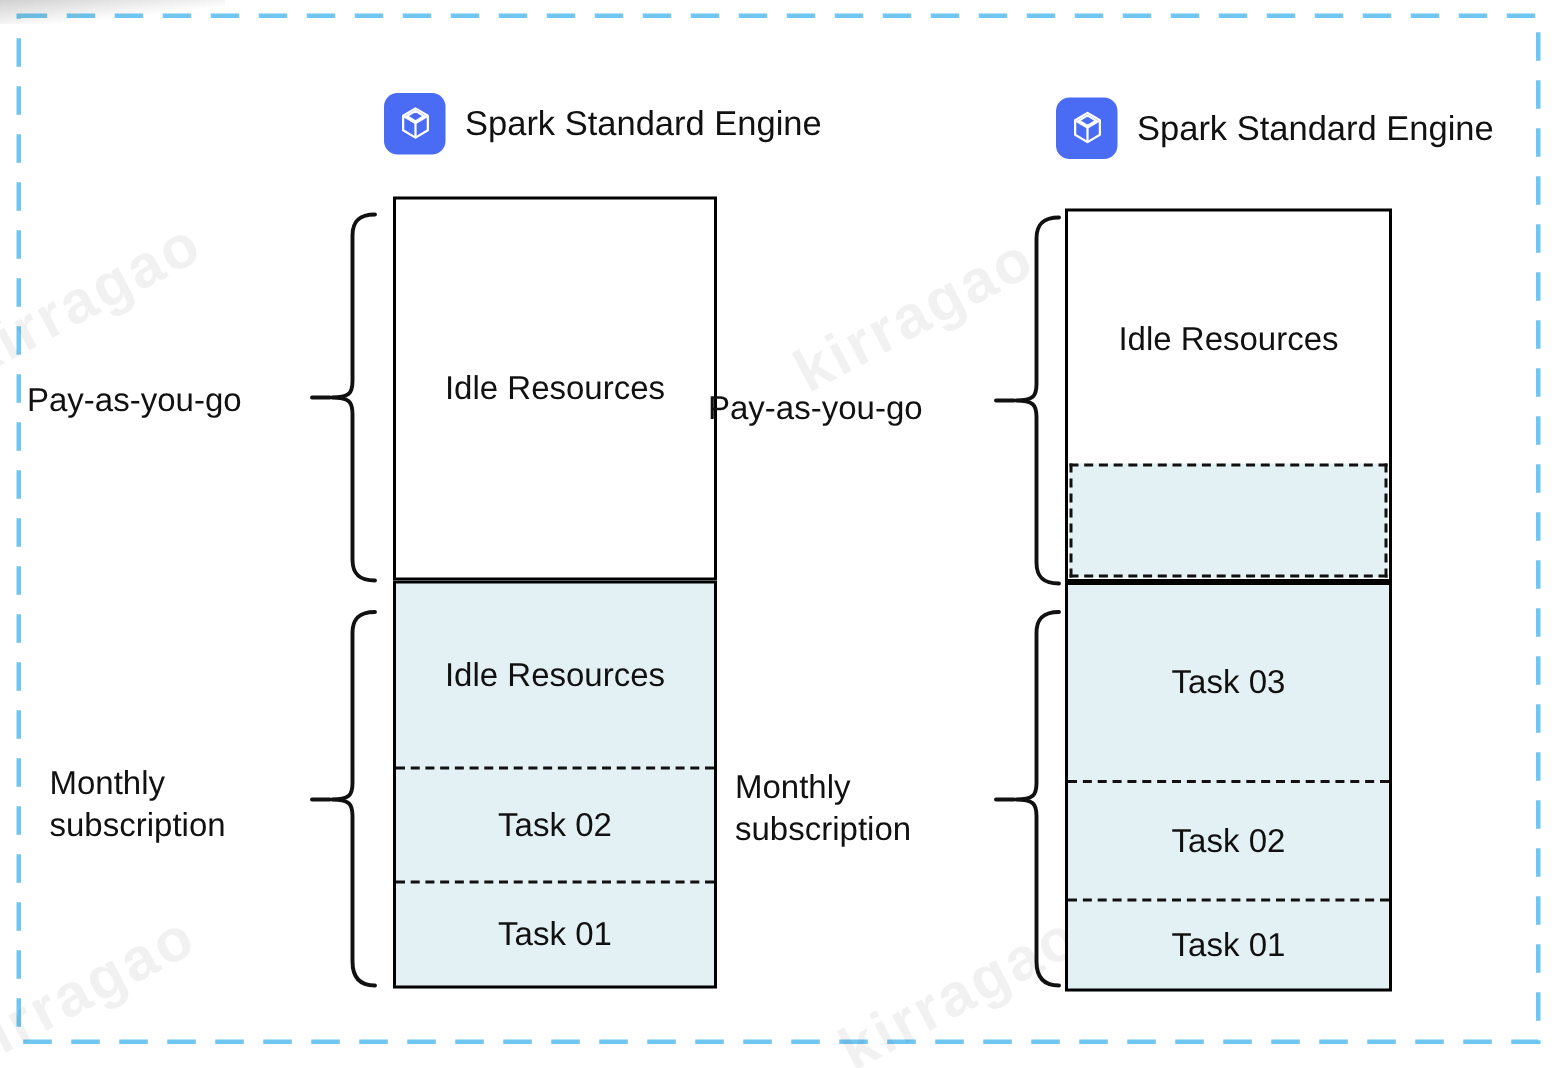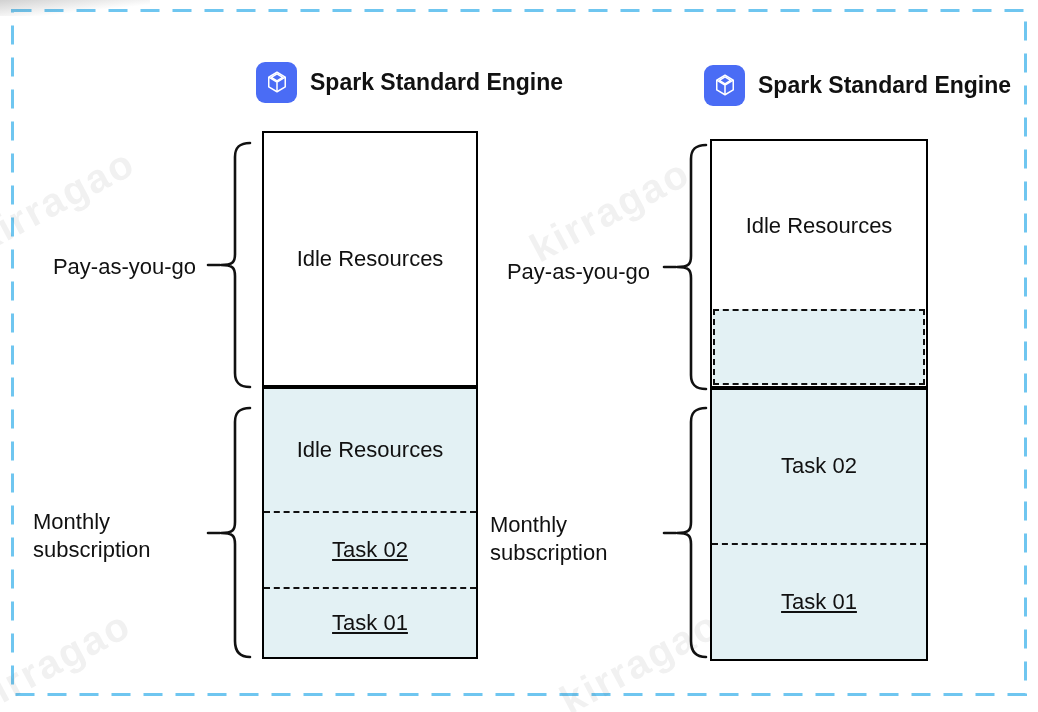--- a/index.html
+++ b/index.html
@@ -16,40 +16,40 @@
   .watermark{
     position:absolute;font-size:40px;font-weight:700;letter-spacing:2px;
     color:rgba(60,60,60,0.07);transform:rotate(-28deg);white-space:nowrap;
     user-select:none;
   }
   .engine-header{position:absolute;display:flex;align-items:center;gap:13px;height:42px;}
   .engine-icon{
     width:41px;height:41px;border-radius:9px;background:#4a6cf5;
     display:flex;align-items:center;justify-content:center;flex:0 0 auto;
   }
-  .engine-title{font-size:23px;color:#111;white-space:nowrap;font-weight:bold;}
+  .engine-title{font-size:23px;color:#111;white-space:nowrap;}
   .box{
     position:absolute;border:2px solid #000;box-sizing:border-box;
     display:flex;align-items:center;justify-content:center;
   }
   .box.white{background:#ffffff;}
   .box-label{font-size:22px;color:#111;}
   .stack{
     position:absolute;border:2px solid #000;box-sizing:border-box;
     background:#e3f1f4;display:flex;flex-direction:column;
   }
   .seg{display:flex;align-items:center;justify-content:center;font-size:22px;color:#111;}
-  .seg + .seg{border-top:2px dashed #111;text-decoration:underline;}
+  .seg + .seg{border-top:2px dashed #111;}
   .reserved{
     position:absolute;left:1px;right:1px;bottom:1px;height:76px;
     background:#e3f1f4;border:2px dashed #111;box-sizing:border-box;
   }
   .brace{position:absolute;pointer-events:none;}
   .side-label{position:absolute;font-size:22px;color:#111;line-height:28px;}
-  .side-label.right-al{text-align:right;}
+  .side-label.right-al{text-align:left;}
   .side-label.center-al{text-align:left;}
 </style>
 </head>
 <body>
 
 <div class="stage">
 
   <svg class="frame-svg" viewBox="0 0 1038 712">
     <rect x="12.5" y="10.5" width="1013" height="684" fill="none" stroke="#6fc6f0" stroke-width="3" stroke-dasharray="19 13"></rect>
   </svg>
@@ -92,20 +92,21 @@
     <div class="seg" style="flex:76">Task 02</div>
     <div class="seg" style="flex:70">Task 01</div>
   </div>
 
   <div class="box white" style="left:710px;top:139px;width:218px;height:249px">
     <span class="box-label" style="position:relative;top:-38px">Idle Resources</span>
     <div class="reserved"></div>
   </div>
 
   <div class="stack" style="left:710px;top:388px;width:218px;height:273px">
+    <div class="seg" style="flex:133">Task 03</div>
     <div class="seg" style="flex:79">Task 02</div>
     <div class="seg" style="flex:59">Task 01</div>
   </div>
 
   <svg class="brace" style="left:206px;top:140px" width="46" height="250">
     <path d="M2 125 H14 M44 3 C32 3 29 9 29 17 L29 114 C29 122 27 125 15 125 C27 125 29 128 29 136 L29 233 C29 241 32 247 44 247" fill="none" stroke="#111" stroke-width="2.6" stroke-linecap="round"></path>
   </svg>
   <svg class="brace" style="left:206px;top:405px" width="46" height="255">
     <path d="M2 128 H14 M44 3 C32 3 29 9 29 17 L29 117 C29 125 27 128 15 128 C27 128 29 131 29 139 L29 236 C29 244 32 252 44 252" fill="none" stroke="#111" stroke-width="2.6" stroke-linecap="round"></path>
   </svg>

